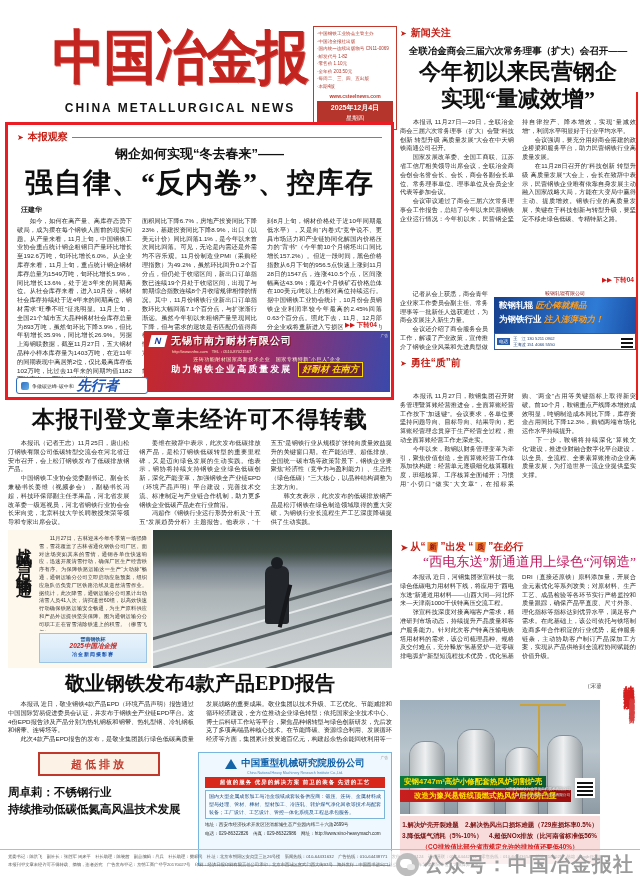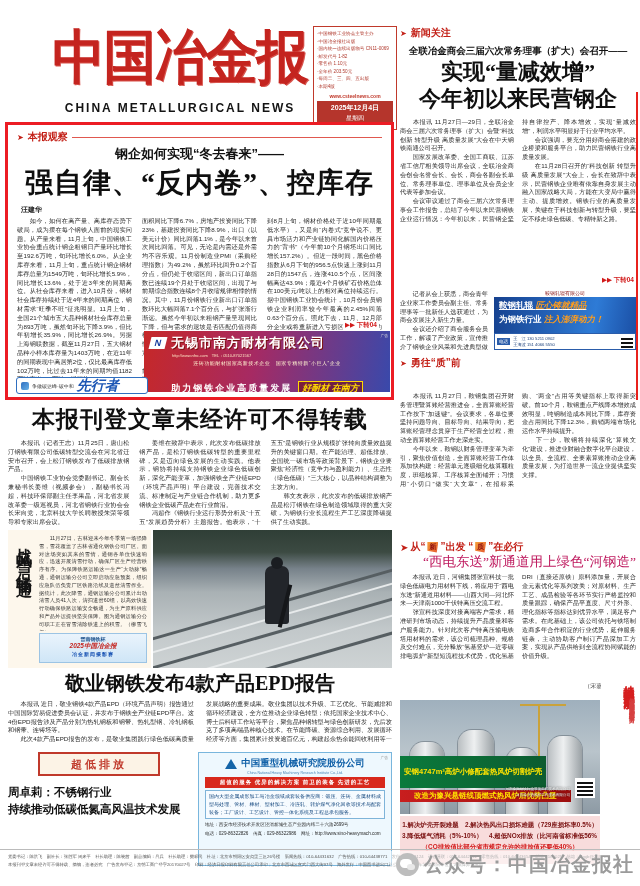--- a/index.html
+++ b/index.html
@@ -51,24 +51,24 @@
   .badge-txt { font-size:5px; color:#333; }
   .badge-em { font-style:italic; font-weight:bold; font-size:14px; color:#1e57b5; }
 
   
   .wuxi-ad { position:absolute; left:136px; top:206px; width:246px; height:61px;
     background:linear-gradient(100deg,#c62828 0%,#a62a63 45%,#3949ab 100%);
     padding:3px 6px; overflow:hidden; color:#fff; }
   .wuxi-top { display:flex; align-items:center; gap:5px; }
   .wuxi-logo { width:16px; height:12px; background:#fff; transform:skewX(-14deg);
     display:flex; align-items:center; justify-content:center; font-weight:bold; font-size:9px; color:#1a3fa0; }
-  .wuxi-title { font-weight:bold; font-size:13px; letter-spacing:1px; text-shadow:1px 1px 0 #7a1010;text-align:center; }
+  .wuxi-title { font-weight:bold; font-size:10px; letter-spacing:1px; text-shadow:1px 1px 0 #7a1010;text-align:center; }
   .wuxi-sub { font-size:4px; color:#ffe3c2; margin:1px 0 2px 22px; }
   .wuxi-mid { font-size:5px; color:#fff2d0; text-align:center; letter-spacing:.5px; }
-  .wuxi-bottom { margin-top:15px; display:flex; align-items:center; gap:6px; justify-content:center; }
+  .wuxi-bottom { margin-top:0; display:flex; align-items:center; gap:6px; justify-content:center; }
   .wuxi-slogan { font-weight:bold; font-size:9px; letter-spacing:2px; }
   .wuxi-hl { font-weight:bold; font-style:italic; font-size:9px; color:#ffd900;
     background:rgba(120,10,10,.55); padding:0 3px; border:1px solid #ffd900; }
   .ad-tag { position:absolute; top:2px; right:2px; font-size:3.8px; color:#ddd; }
 
   
   .news-col { left:400px; top:26px; width:236px; height:822px; }
   .nf-label { position:absolute; left:0; top:0; }
   .nf-kicker { position:absolute; left:0; top:19px; width:236px; text-align:center;
     font-weight:bold; font-size:9.5px; color:#111; }
@@ -78,21 +78,21 @@
     column-gap:8px; font-size:6.2px; line-height:1.42; text-align:justify; white-space:pre-wrap;
     color:#2a2a2a; overflow:hidden; }
   .nf-jump { right:0; top:250px; }
   .nf-row { position:absolute; left:0; top:264px; width:236px; height:60px; display:flex; gap:6px; }
   .nf-cont { flex:1; font-size:6.2px; line-height:1.42; text-align:justify; white-space:pre-wrap;
     color:#2a2a2a; overflow:hidden; }
   .roll-stack { width:142px; }
   .roll-header { font-size:5px; color:#8b1a1a; text-align:center; white-space:nowrap; overflow:hidden; }
   .roll-banner { margin-top:1px; height:36px; background:linear-gradient(100deg,#16418f,#2e7bd6 70%,#1b4fa5);
     padding:3px 5px; overflow:hidden; }
-  .roll-l1 { font-weight:bold; font-size:8.5px; color:#fff; white-space:nowrap;text-decoration:underline; }
+  .roll-l1 { font-weight:bold; font-size:8.5px; color:#fff; white-space:nowrap; }
   .roll-l1 b, .roll-l2 b { color:#ff9d1c; font-style:italic; }
   .roll-l2 { font-weight:bold; font-size:8.5px; color:#fff; margin-top:2px; white-space:nowrap; }
   .roll-contact { height:17px; background:#fff; border:1px solid #2a5caa; display:flex;
     align-items:center; gap:3px; padding:0 2px; }
   .roll-chip { background:#2a5caa; color:#fff; font-size:4.6px; padding:1px 2px; }
   .roll-nums { flex:1; font-size:4.2px; color:#1a3f7a; line-height:1.35; white-space:nowrap; overflow:hidden; }
   .roll-qr { width:12px; height:12px; background:
     repeating-linear-gradient(0deg,#111 0 2px,#fff 2px 4px),
     repeating-linear-gradient(90deg,#111 0 2px,rgba(255,255,255,.6) 2px 4px); }
 
@@ -117,21 +117,21 @@
 
   
   .plant-photo { position:absolute; left:0; top:674px; width:200px; height:114px; overflow:hidden;
     background:linear-gradient(180deg,#9fb0bd 0%,#b9c4cb 45%,#8d9aa4 100%); }
   .stove { position:absolute; bottom:0; background:linear-gradient(90deg,#b9bec1,#eef0f1 45%,#9aa1a5);
     border-radius:14px 14px 0 0; box-shadow:0 0 0 1px rgba(90,100,110,.5); }
   .crane-v { position:absolute; background:#caa23a; width:2px; }
   .crane-h { position:absolute; background:#caa23a; height:2px; }
   .overlay1 { position:absolute; left:0; bottom:26px; width:fit-content; max-width:100%;
     background:linear-gradient(90deg,#0a7a3c,#0c5c30); color:#ffe300; font-weight:bold;
-    font-size:7.5px; padding:11px 4px; white-space:nowrap; }
+    font-size:7.5px; padding:1px 4px; white-space:nowrap; }
   .overlay2 { position:absolute; left:0; bottom:12px; width:fit-content; max-width:100%;
     background:linear-gradient(90deg,#c81e1e,#9d0f0f); color:#ffe300; font-weight:bold;
     font-size:7.5px; padding:1px 14px; white-space:nowrap; }
   .photo-qr { position:absolute; right:5px; bottom:16px; width:20px; height:20px; border:2px solid #fff;
     background:
       repeating-linear-gradient(0deg,#111 0 2px,#fff 2px 4px),
       repeating-linear-gradient(90deg,#111 0 2px,rgba(255,255,255,.65) 2px 4px); }
   .photo-qr-txt { position:absolute; right:30px; bottom:16px; width:86px; text-align:right;
     font-size:3.6px; color:#fff; line-height:1.5; text-shadow:0 0 2px #000; }
   .promo-list { position:absolute; left:0; top:790px; width:200px; height:48px; background:#f8dcdc;
@@ -280,22 +280,22 @@
     </div>
   </div>
 
   <div class="abs news-col">
     <div class="sec-label nf-label">
       <span class="arr">➤</span>
       <span>新闻关注</span>
     </div>
     <div class="nf-kicker">全联冶金商会三届六次常务理事（扩大）会召开——</div>
     <div class="nf-headline serif">
+      <div>今年初以来民营钢企</div>
       <div>实现“量减效增”</div>
-      <div>今年初以来民营钢企</div>
     </div>
     <div class="nf-body">　　本报讯 11月27日—29日，全联冶金商会三届六次常务理事（扩大）会暨“科技创新 转型升级 高质量发展”大会在中天钢铁南通公司召开。
 　　国家发展改革委、全国工商联、江苏省工信厅相关领导出席会议，全联冶金商会创会名誉会长、会长，商会各副会长单位、常务理事单位、理事单位及会员企业代表等参加会议。
 　　会议审议通过了商会三届六次常务理事会工作报告，总结了今年以来民营钢铁企业运行情况：今年初以来，民营钢企坚持自律控产、降本增效，实现“量减效增”，利润水平明显好于行业平均水平。
 　　会议强调，要充分用好商会搭建的政企桥梁和服务平台，助力民营钢铁行业高质量发展。
 　　在11月28日召开的“科技创新 转型升级 高质量发展”大会上，会长在致辞中表示，民营钢铁企业唯有依靠自身发展主动融入国家战略大局，方能在大变局中赢得主动、提质增效。钢铁行业的高质量发展，关键在于科技创新与转型升级，要坚定不移走绿色低碳、专精特新之路。</div>
     <div class="jump nf-jump">▶▶ 下转04</div>
 
     <div class="nf-row">
       <div class="nf-cont">　　记者从会上获悉，商会青年企业家工作委员会副主任、常务理事等一批新任人选获通过，为商会发展注入新生力量。

